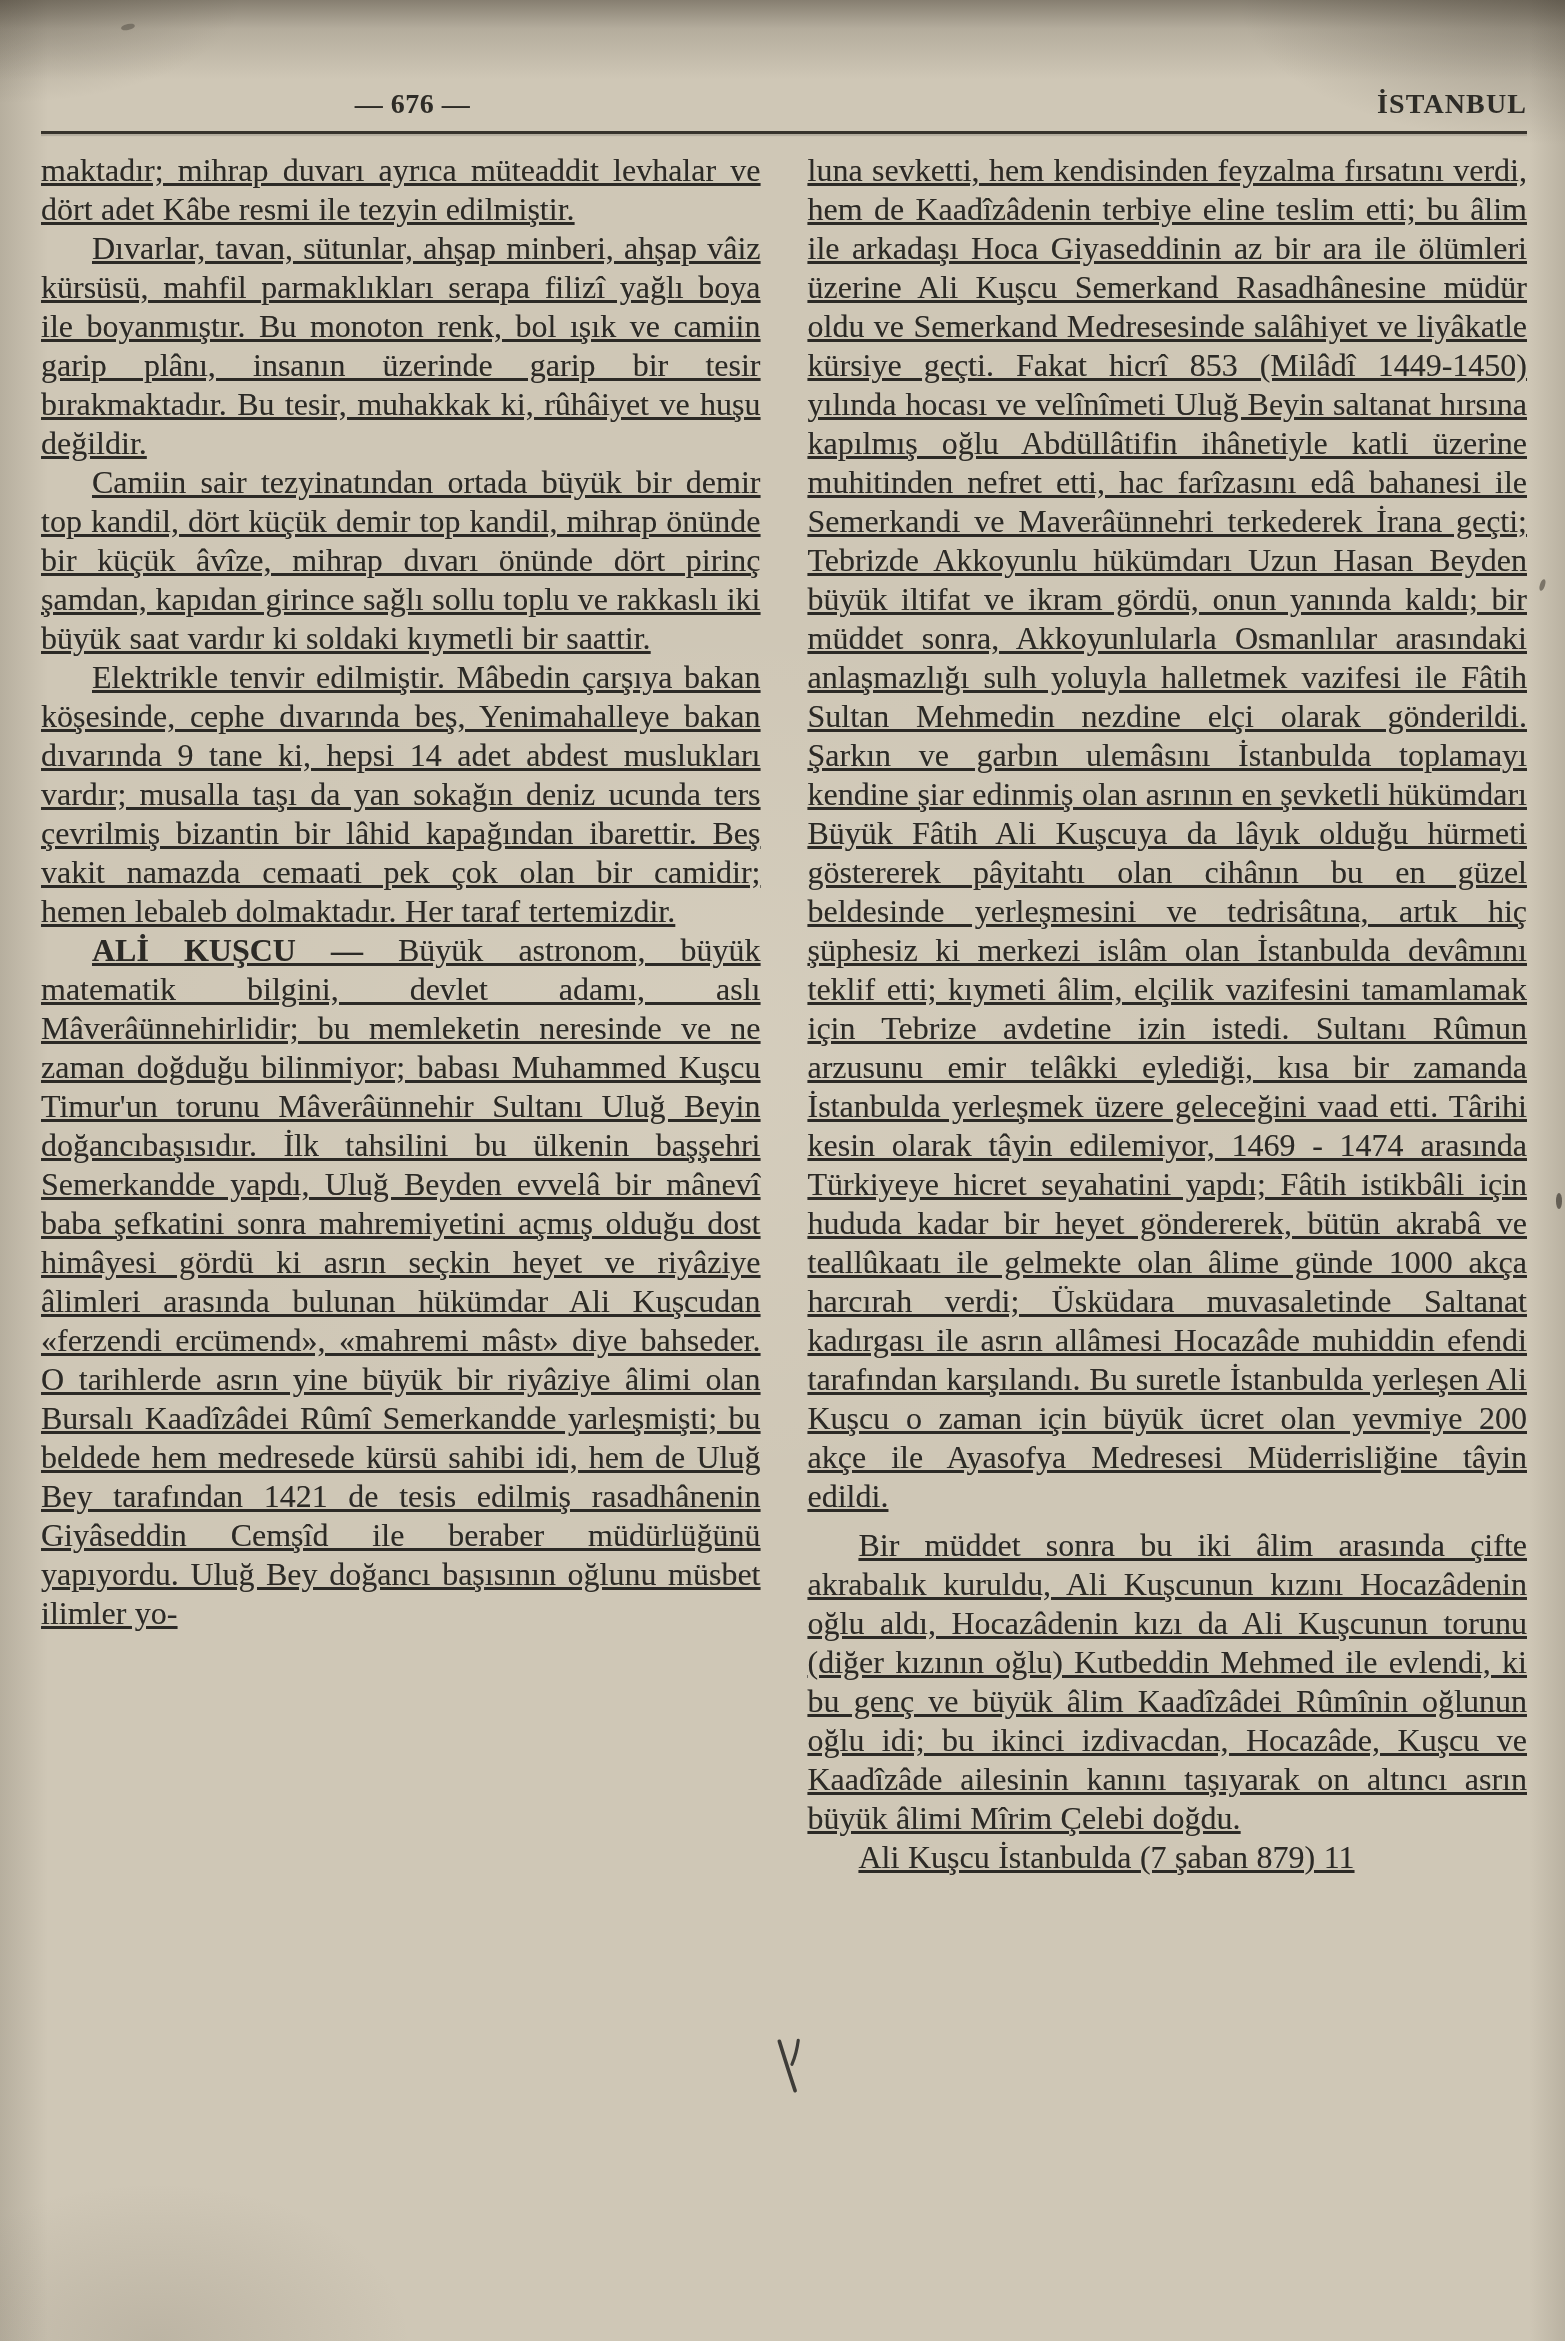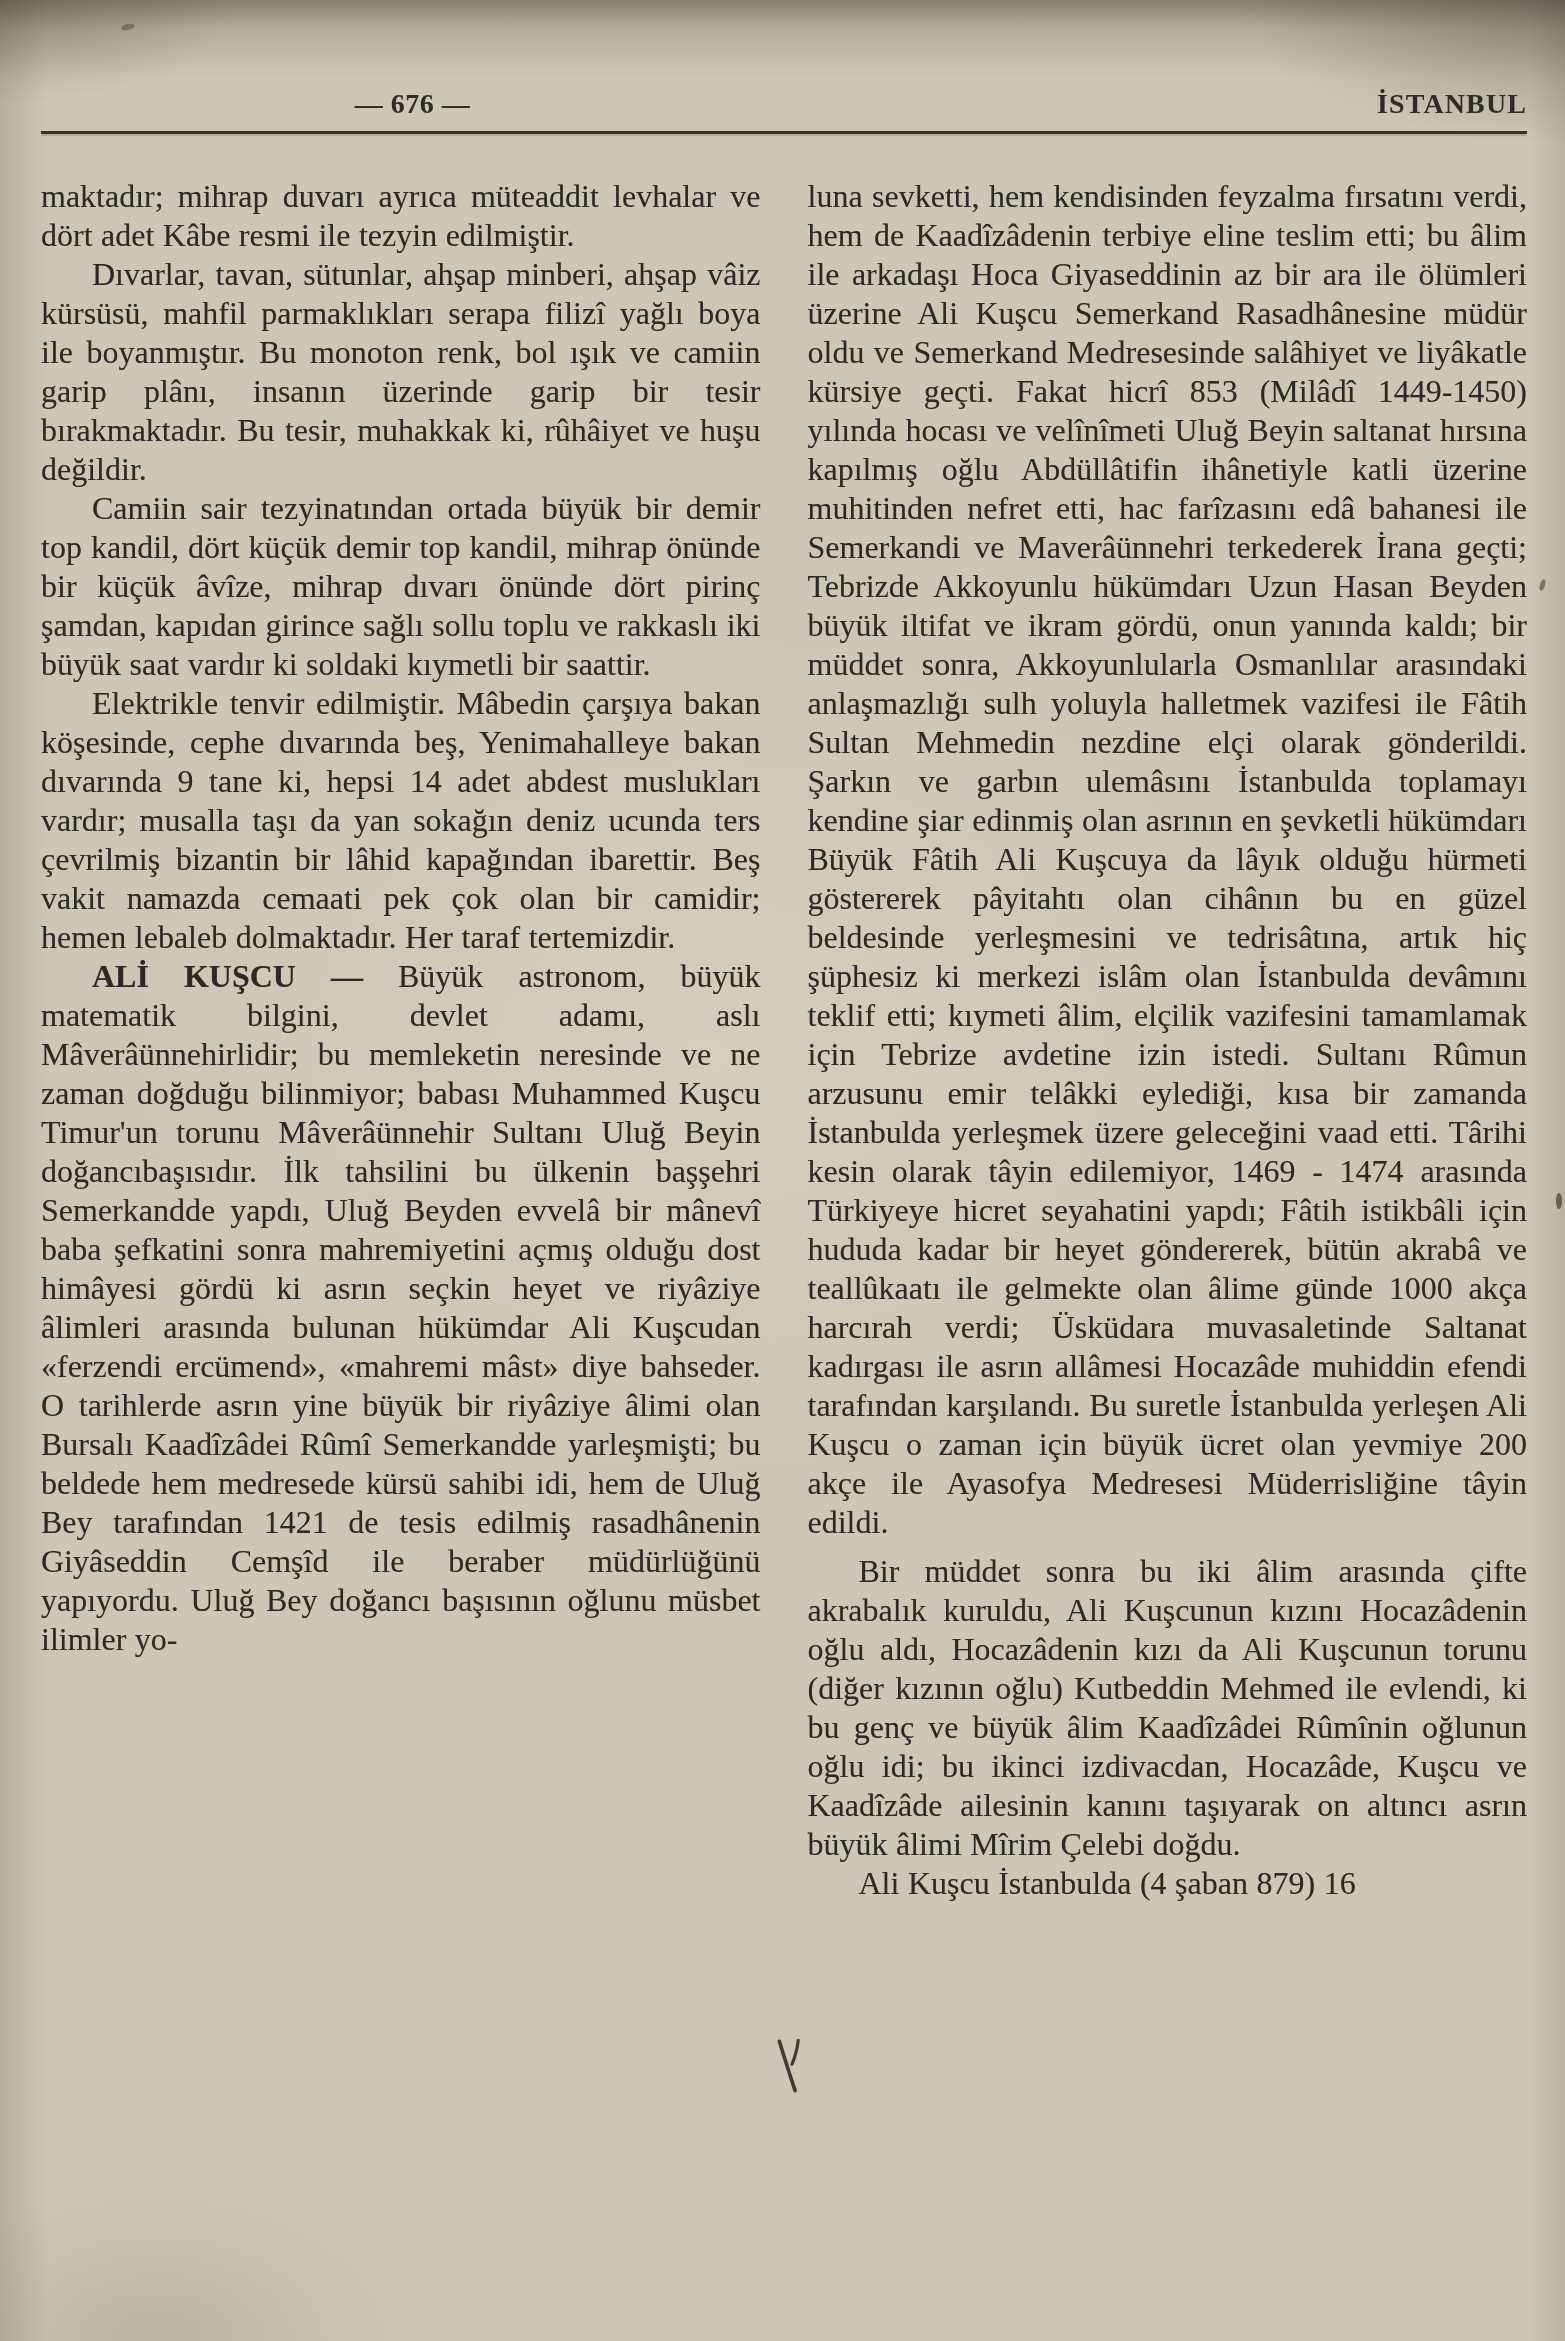--- a/index.html
+++ b/index.html
@@ -42,23 +42,24 @@
   .running-head .head-left  { flex: 1; text-align: left; }
   .running-head .head-center{ flex: 1; text-align: center; letter-spacing: 0.5px; }
   .running-head .head-right { flex: 1; text-align: right; margin-top: 47px; }
   .rule {
     margin-top: 11.7px;
     height: 3.7px;
     background: #37332c;
     box-shadow: 0 2.1px 0 rgba(55,51,44,0.18);
   }
   .columns {
-    margin-top: 43px;
+    margin-top: 17px;
     display: flex;
     gap: 47px;
+    text-decoration: underline;
   }
   .col {
     flex: 1;
     min-width: 0;
     text-align: justify;
     font-size: 32px;
     line-height: 39px;
     hyphens: auto;
     -webkit-hyphens: auto;
     word-spacing: 0.5px;
@@ -101,21 +102,21 @@
       <p class="flush">maktadır; mihrap duvarı ayrıca müteaddit levhalar ve dört adet Kâbe resmi ile tezyin edilmiştir.</p>
       <p class="indent">Dıvarlar, tavan, sütunlar, ahşap minberi, ahşap vâiz kürsüsü, mahfil parmaklıkları serapa filizî yağlı boya ile boyanmıştır. Bu monoton renk, bol ışık ve camiin garip plânı, insanın üzerinde garip bir tesir bırakmaktadır. Bu tesir, muhakkak ki, rûhâiyet ve huşu değildir.</p>
       <p class="indent">Camiin sair tezyinatından ortada büyük bir demir top kandil, dört küçük demir top kandil, mihrap önünde bir küçük âvîze, mihrap dıvarı önünde dört pirinç şamdan, kapıdan girince sağlı sollu toplu ve rakkaslı iki büyük saat vardır ki soldaki kıymetli bir saattir.</p>
       <p class="indent">Elektrikle tenvir edilmiştir. Mâbedin çarşıya bakan köşesinde, cephe dıvarında beş, Yenimahalleye bakan dıvarında 9 tane ki, hepsi 14 adet abdest muslukları vardır; musalla taşı da yan sokağın deniz ucunda ters çevrilmiş bizantin bir lâhid kapağından ibarettir. Beş vakit namazda cemaati pek çok olan bir camidir; hemen lebaleb dolmaktadır. Her taraf tertemizdir.</p>
       <p class="indent"><b class="entry-head">ALİ KUŞCU — </b><span>Büyük astronom, büyük matematik bilgini, devlet adamı, aslı Mâverâünnehirlidir; bu memleketin neresinde ve ne zaman doğduğu bilinmiyor; babası Muhammed Kuşcu Timur'un torunu Mâverâünnehir Sultanı Uluğ Beyin doğancıbaşısıdır. İlk tahsilini bu ülkenin başşehri Semerkandde yapdı, Uluğ Beyden evvelâ bir mânevî baba şefkatini sonra mahremiyetini açmış olduğu dost himâyesi gördü ki asrın seçkin heyet ve riyâziye âlimleri arasında bulunan hükümdar Ali Kuşcudan «ferzendi ercümend», «mahremi mâst» diye bahseder. O tarihlerde asrın yine büyük bir riyâziye âlimi olan Bursalı Kaadîzâdei Rûmî Semerkandde yarleşmişti; bu beldede hem medresede kürsü sahibi idi, hem de Uluğ Bey tarafından 1421 de tesis edilmiş rasadhânenin Giyâseddin Cemşîd ile beraber müdürlüğünü yapıyordu. Uluğ Bey doğancı başısının oğlunu müsbet ilimler yo-</span></p>
     </section>
 
     <section class="col">
       <p class="flush">luna sevketti, hem kendisinden feyzalma fırsatını verdi, hem de Kaadîzâdenin terbiye eline teslim etti; bu âlim ile arkadaşı Hoca Giyaseddinin az bir ara ile ölümleri üzerine Ali Kuşcu Semerkand Rasadhânesine müdür oldu ve Semerkand Medresesinde salâhiyet ve liyâkatle kürsiye geçti. Fakat hicrî 853 (Milâdî 1449-1450) yılında hocası ve velînîmeti Uluğ Beyin saltanat hırsına kapılmış oğlu Abdüllâtifin ihânetiyle katli üzerine muhitinden nefret etti, hac farîzasını edâ bahanesi ile Semerkandi ve Maverâünnehri terkederek İrana geçti; Tebrizde Akkoyunlu hükümdarı Uzun Hasan Beyden büyük iltifat ve ikram gördü, onun yanında kaldı; bir müddet sonra, Akkoyunlularla Osmanlılar arasındaki anlaşmazlığı sulh yoluyla halletmek vazifesi ile Fâtih Sultan Mehmedin nezdine elçi olarak gönderildi. Şarkın ve garbın ulemâsını İstanbulda toplamayı kendine şiar edinmiş olan asrının en şevketli hükümdarı Büyük Fâtih Ali Kuşcuya da lâyık olduğu hürmeti göstererek pâyitahtı olan cihânın bu en güzel beldesinde yerleşmesini ve tedrisâtına, artık hiç şüphesiz ki merkezi islâm olan İstanbulda devâmını teklif etti; kıymeti âlim, elçilik vazifesini tamamlamak için Tebrize avdetine izin istedi. Sultanı Rûmun arzusunu emir telâkki eylediği, kısa bir zamanda İstanbulda yerleşmek üzere geleceğini vaad etti. Târihi kesin olarak tâyin edilemiyor, 1469 - 1474 arasında Türkiyeye hicret seyahatini yapdı; Fâtih istikbâli için hududa kadar bir heyet göndererek, bütün akrabâ ve teallûkaatı ile gelmekte olan âlime günde 1000 akça harcırah verdi; Üsküdara muvasaletinde Saltanat kadırgası ile asrın allâmesi Hocazâde muhiddin efendi tarafından karşılandı. Bu suretle İstanbulda yerleşen Ali Kuşcu o zaman için büyük ücret olan yevmiye 200 akçe ile Ayasofya Medresesi Müderrisliğine tâyin edildi.</p>
       <p class="indent spaced">Bir müddet sonra bu iki âlim arasında çifte akrabalık kuruldu, Ali Kuşcunun kızını Hocazâdenin oğlu aldı, Hocazâdenin kızı da Ali Kuşcunun torunu (diğer kızının oğlu) Kutbeddin Mehmed ile evlendi, ki bu genç ve büyük âlim Kaadîzâdei Rûmînin oğlunun oğlu idi; bu ikinci izdivacdan, Hocazâde, Kuşcu ve Kaadîzâde ailesinin kanını taşıyarak on altıncı asrın büyük âlimi Mîrim Çelebi doğdu.</p>
-      <p class="indent">Ali Kuşcu İstanbulda (4 şaban 879) 16</p>
+      <p class="indent">Ali Kuşcu İstanbulda (7 şaban 879) 11</p>
     </section>
 
   </main>
 
   <span class="ink-mark">
     <svg width="42" height="58" viewBox="0 0 80 110" xmlns="http://www.w3.org/2000/svg">
       <path d="M14 8 C 22 34, 34 72, 44 102" stroke="#2f2e2b" stroke-width="7" fill="none" stroke-linecap="round"></path>
       <path d="M50 6 C 48 22, 44 38, 38 52" stroke="#2f2e2b" stroke-width="6" fill="none" stroke-linecap="round"></path>
     </svg>
   </span>

